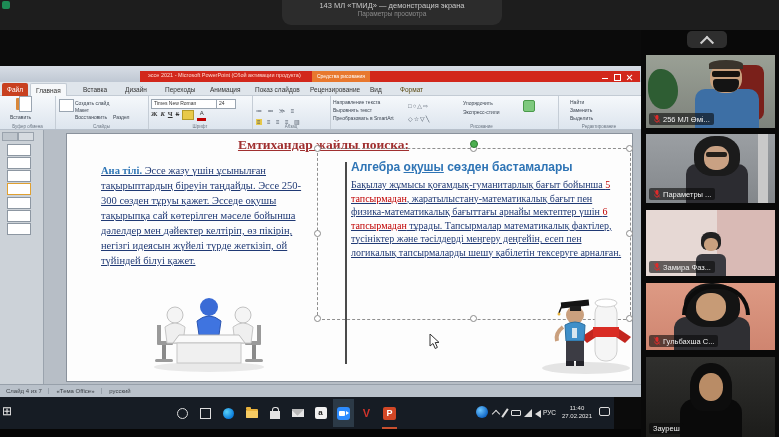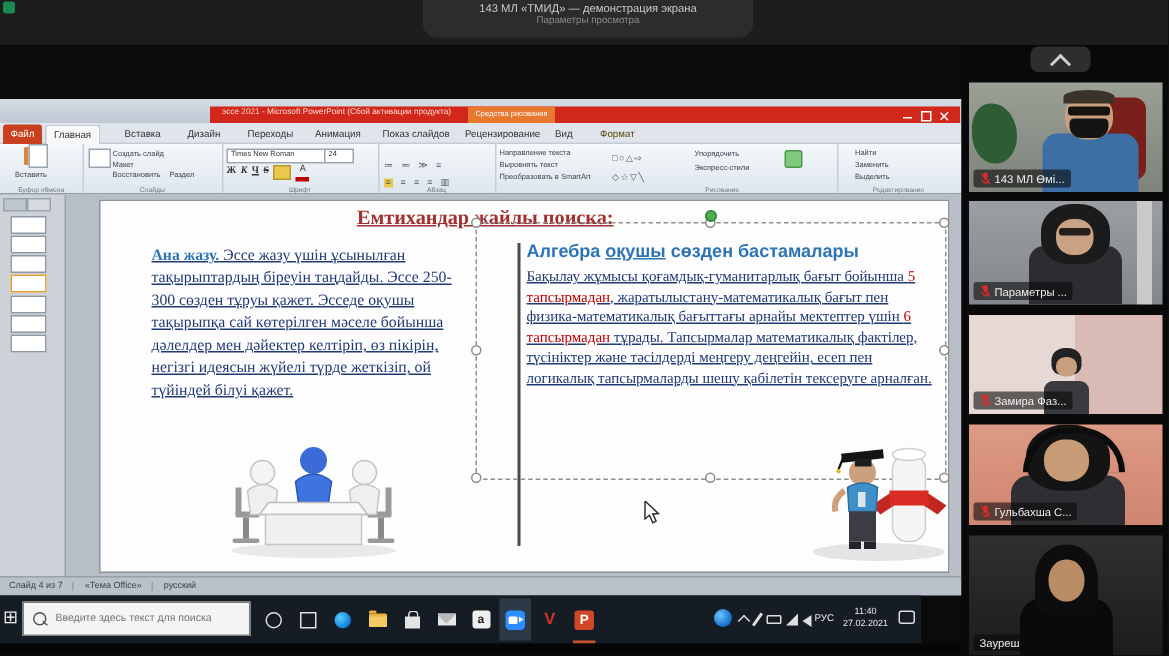--- a/index.html
+++ b/index.html
@@ -250,21 +250,21 @@
     <div class="thumb" style="top:80px;"></div>
     <div class="thumb" style="top:93px;"></div>
   </div>
 
   <div class="abs canvas"></div>
   <div class="abs slide">
 
     <div class="s-title">Емтихандар жайлы поиска:</div>
     <div class="vdivider"></div>
 
-    <div class="ltext"><span class="lbl">Ана жазу.</span><span> Эссе жазу үшін ұсынылған тақырыптардың біреуін таңдайды. Эссе 250-300 сөзден тұруы қажет. Эсседе оқушы тақырыпқа сай көтерілген мәселе бойынша дәлелдер мен дәйектер келтіріп, өз пікірін, негізгі идеясын жүйелі түрде жеткізіп, ой түйіндей білуі қажет.</span></div>
+    <div class="ltext"><span class="lbl">Ана тілі.</span><span> Эссе жазу үшін ұсынылған тақырыптардың біреуін таңдайды. Эссе 250-300 сөзден тұруы қажет. Эсседе оқушы тақырыпқа сай көтерілген мәселе бойынша дәлелдер мен дәйектер келтіріп, өз пікірін, негізгі идеясын жүйелі түрде жеткізіп, ой түйіндей білуі қажет.</span></div>
 
     <div class="rtitle"><span>Алгебра </span><span class="u">оқушы</span><span> сөзден бастамалары</span></div>
 
     <div class="rtext"><span>Бақылау жұмысы қоғамдық-гуманитарлық бағыт бойынша </span><span class="red">5 тапсырмадан</span><span>, жаратылыстану-математикалық бағыт пен физика-математикалық бағыттағы арнайы мектептер үшін </span><span class="red">6 тапсырмадан</span><span> тұрады. Тапсырмалар математикалық фактілер, түсініктер және тәсілдерді меңгеру деңгейін, есеп пен логикалық тапсырмаларды шешу қабілетін тексеруге арналған.</span></div>
 
     <div class="selrect"></div>
     <div class="handle" style="left:247px;top:11px;"></div>
     <div class="handle" style="left:403px;top:11px;"></div>
     <div class="handle" style="left:559px;top:11px;"></div>
     <div class="handle" style="left:247px;top:96px;"></div>
@@ -326,24 +326,20 @@
   </div>
 
   <div class="abs statusbar">
     <span>Слайд 4 из 7</span>
     <span>«Тема Office»</span>
     <span style="border-right:none;">русский</span>
   </div>
 
   <div class="abs taskbar"></div>
   <div class="abs startico">⊞</div>
-  <div class="abs searchbox">
-    <div class="mag"></div>
-    <input placeholder="Введите здесь текст для поиска" style="">
-  </div>
   <div class="abs tbcell" style="left:172px;">
       <div class="ring"></div>
     </div>
   <div class="abs tbcell" style="left:195px;">
       <div class="tview"></div>
     </div>
   <div class="abs tbcell" style="left:218px;">
       <div class="edge"></div>
     </div>
   <div class="abs tbcell" style="left:241px;">
@@ -396,21 +392,21 @@
     <div class="p-el" style="left:63px;top:5px;width:34px;height:9px;background:#3a342c;border-radius:50% 50% 0 0;"></div>
     <div class="p-el" style="left:66px;top:16px;width:28px;height:6px;background:#16120e;border-radius:2px;"></div>
     <div class="p-el" style="left:67px;top:24px;width:26px;height:13px;background:#141414;border-radius:3px 3px 8px 8px;"></div>
     <div class="nameplate">
       <svg width="8" height="10" viewBox="0 0 10 12">
           <rect x="3.2" y="1" width="3.6" height="6" rx="1.8" fill="#e02b2b"></rect>
           <path d="M2 6.5a3 3 0 0 0 6 0" stroke="#e02b2b" stroke-width="1" fill="none"></path>
           <line x1="5" y1="9.5" x2="5" y2="11" stroke="#e02b2b"></line>
           <line x1="1.5" y1="1.5" x2="8.5" y2="10.5" stroke="#e02b2b" stroke-width="1"></line>
         </svg>
-      <span>143 МЛ Өмі...</span>
+      <span>256 МЛ Өмі...</span>
     </div>
   </div>
 
   <div class="abs tile" style="top:134px;height:69px;background:linear-gradient(#9b9fa3,#83878b);">
     <div class="p-el" style="left:112px;top:0;width:10px;height:69px;background:#c9c9c9;"></div>
     <div class="p-el" style="left:40px;top:30px;width:62px;height:39px;background:#2c2c31;border-radius:10px 10px 0 0;"></div>
     <div class="p-el" style="left:48px;top:2px;width:46px;height:40px;background:#1b1b1b;border-radius:45% 45% 40% 40%;"></div>
     <div class="p-el" style="left:58px;top:12px;width:25px;height:24px;background:#c9a183;border-radius:45%;"></div>
     <div class="p-el" style="left:60px;top:18px;width:21px;height:5px;background:#241f1a;border-radius:2px;"></div>
     <div class="nameplate">

